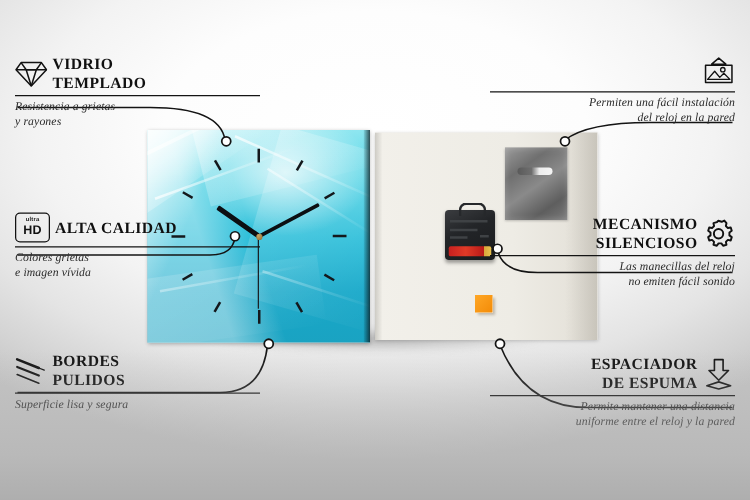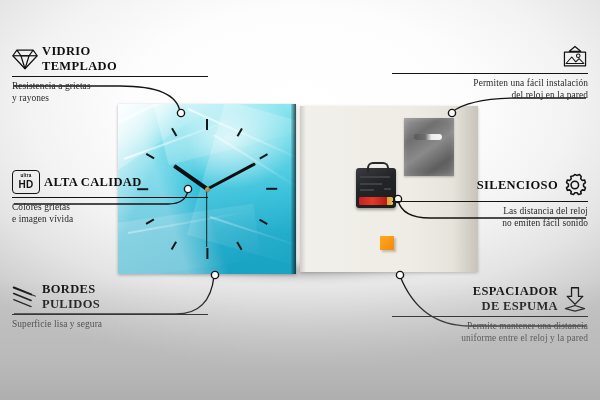--- a/index.html
+++ b/index.html
@@ -89,21 +89,21 @@
   .co-head{display:flex;align-items:center;gap:4px;}
   .callout.right .co-head{justify-content:flex-end;}
   .co-title{
     font-family:"Liberation Serif", serif;
     font-size:12.5px;line-height:14.5px;font-weight:700;color:#101010;
     letter-spacing:.35px;text-transform:uppercase;
   }
   .co-rule{height:1.2px;background:#141414;margin:3px 0 4px 0;}
   .co-sub{
     font-family:"Liberation Serif", serif;
-    font-size:9.4px;line-height:11.6px;color:#2a2a2a;letter-spacing:.1px;
+    font-size:9.4px;line-height:11.6px;color:#2a2a2a;letter-spacing:.1px;font-style:italic;
   }
   .ico{width:26px;height:26px;flex:0 0 26px;display:block;}
   .hdbox{
     width:26px;height:22px;flex:0 0 26px;border:1.6px solid #121212;border-radius:4px;
     display:flex;flex-direction:column;align-items:center;justify-content:center;line-height:1;
   }
   .hdbox .u{font-family:"Liberation Sans",sans-serif;font-size:4.6px;font-weight:700;letter-spacing:.2px;color:#121212;}
   .hdbox .h{font-family:"Liberation Sans",sans-serif;font-size:10px;font-weight:700;letter-spacing:.2px;color:#121212;margin-top:.5px;}
 </style>
 </head>
@@ -250,31 +250,32 @@
       </svg>
     </div>
     <div class="co-rule"></div>
     <div class="co-sub">Permiten una fácil instalación</div>
     <div class="co-sub">del reloj en la pared</div>
   </div>
 
   <div class="callout right" style="top:172px;">
     <div class="co-head">
       <div>
+        <div class="co-title">MECANISMO</div>
         <div class="co-title">SILENCIOSO</div>
       </div>
       <svg class="ico" viewBox="0 0 32 32">
         <g fill="none" stroke="#121212" stroke-width="1.9" stroke-linejoin="round">
           <path d="M16,3.2 l3.3,1.0 2.6,-1.2 2.1,2.6 -0.6,2.8 2.0,2.0 2.8,-0.6 1.0,3.3 -2.3,1.7 0,2.8 2.3,1.7 -1.0,3.3 -2.8,-0.6 -2.0,2.0 0.6,2.8 -3.3,1.0 -1.7,-2.3 -2.8,0 -1.7,2.3 -3.3,-1.0 0.6,-2.8 -2.0,-2.0 -2.8,0.6 -1.0,-3.3 2.3,-1.7 0,-2.8 -2.3,-1.7 1.0,-3.3 2.8,0.6 2.0,-2.0 -0.6,-2.8 3.3,-1.0 Z" transform="translate(-0.4,0)"></path>
           <circle cx="15.8" cy="16" r="4.6"></circle>
         </g>
       </svg>
     </div>
     <div class="co-rule"></div>
-    <div class="co-sub">Las distancia del reloj</div>
+    <div class="co-sub">Las manecillas del reloj</div>
     <div class="co-sub">no emiten fácil sonido</div>
   </div>
 
   <div class="callout right" style="top:284px;">
     <div class="co-head">
       <div>
         <div class="co-title">ESPACIADOR</div>
         <div class="co-title">DE ESPUMA</div>
       </div>
       <svg class="ico" viewBox="0 0 30 30">

